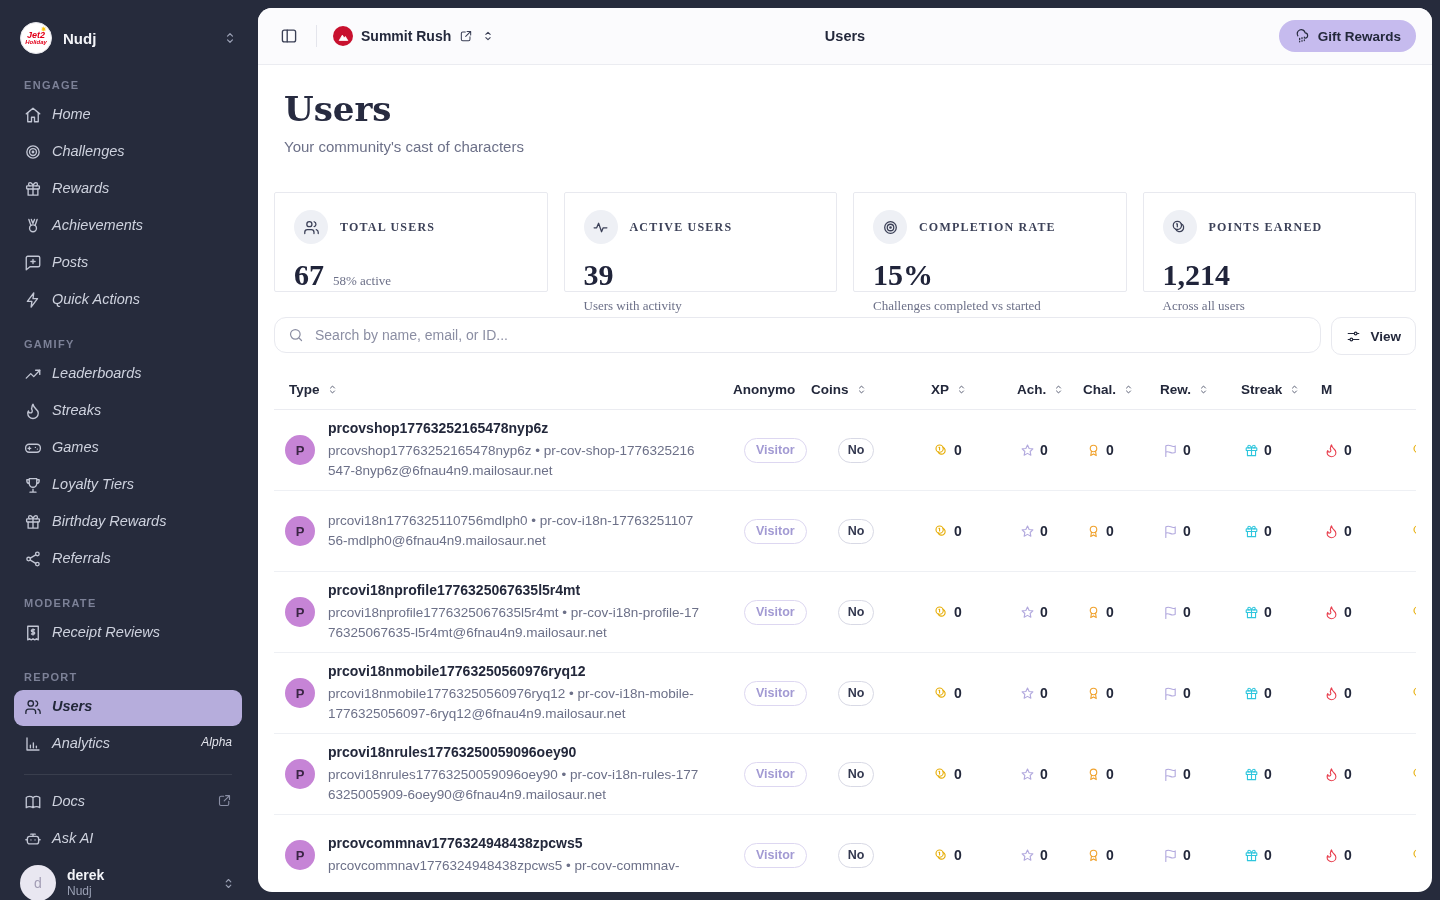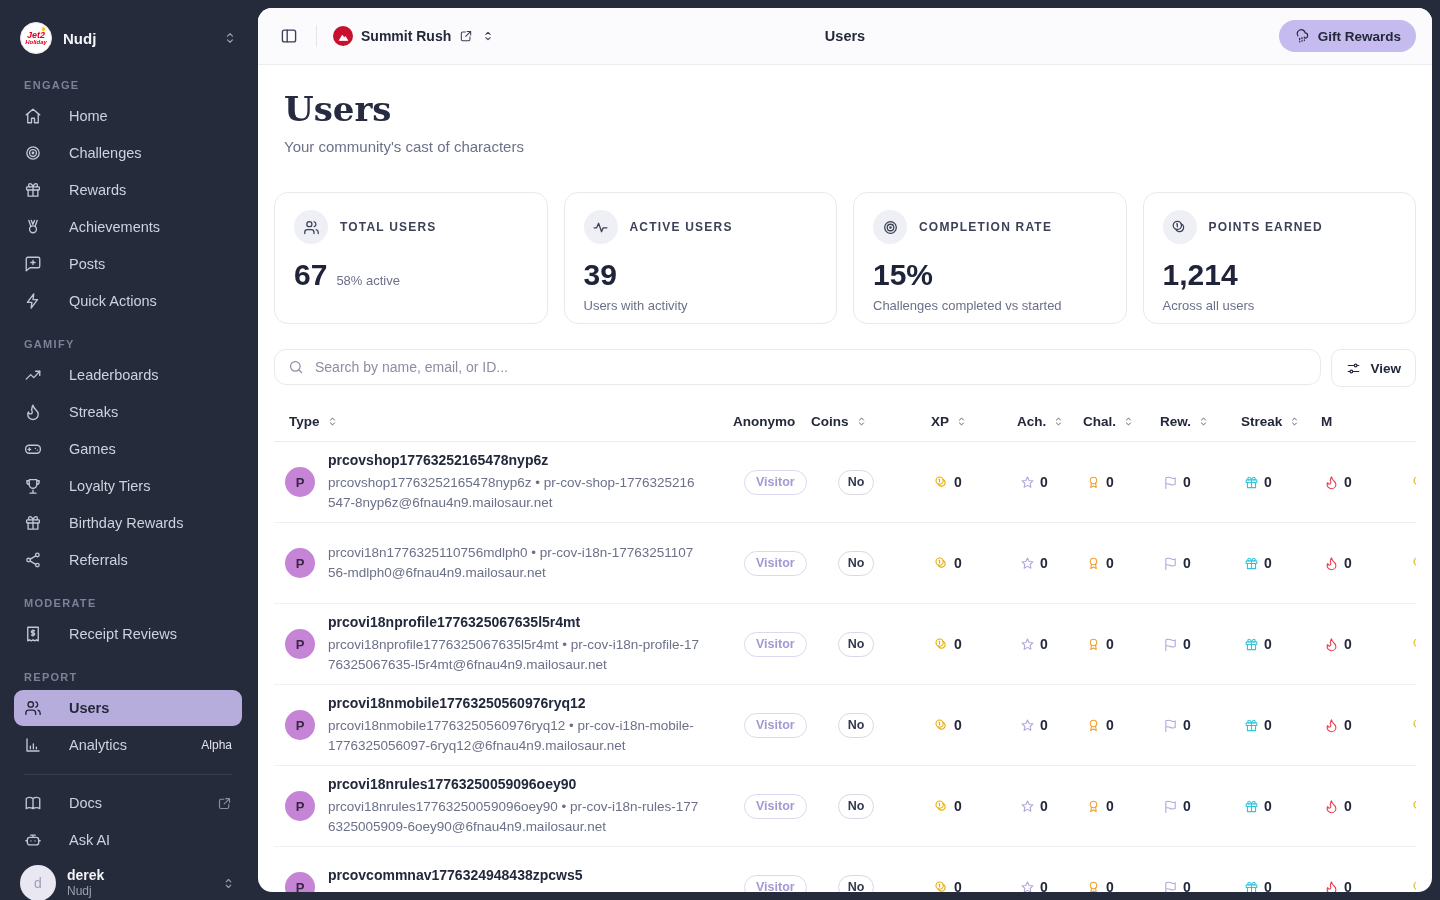--- a/index.html
+++ b/index.html
@@ -30,24 +30,24 @@
   .logo .l2 { color:#e2001a; font-weight:800; font-style:italic; font-size:6px; line-height:6px; }
   .logo .sun { position:absolute; top:3px; right:4px; color:#ffc400; font-size:8px; line-height:8px; }
   .ws-title { font-size:15px; font-weight:700; color:#f3f4f8; }
   .side-head .chev { margin-left:auto; color:#9aa0b4; }
 
   .group-label {
     font-size:11px; font-weight:700; letter-spacing:1.3px;
     color:#7c8197; margin:19px 10px 7px 10px;
   }
   .nav-item {
-    display:flex; align-items:center; gap:27px;
+    display:flex; gap:10px;
     padding:8px 10px; border-radius:9px;
     font-size:14.5px; color:#ced2de; cursor:pointer;
-    margin:0 0 1px 0; height:36px;
+    margin:0 0 1px 0; height:36px;font-style:italic;
   }
   .nav-item .nicon { color:#c2c6d4; flex:0 0 18px; }
   .nav-item.active { background:#b6addc; color:#23283a; font-weight:700; }
   .nav-item.active .nicon { color:#23283a; }
   .nav-right { margin-left:auto; font-size:12px; color:#e2e4ec; }
   .nav-right.icn { color:#8a8fa5; }
   .side-div { border-top:1px solid rgba(255,255,255,.09); margin:10px 10px; }
   .side-bottom { margin-top:auto; }
   .side-user { display:flex; align-items:center; gap:11px; padding:6px 6px; cursor:pointer; border-radius:10px; }
   .side-user .uav {
@@ -96,22 +96,22 @@
 
   .page-title {
     font-family:"DejaVu Serif", serif;
     font-size:34px; font-weight:700; color:#272b40;
     margin:25px 0 0 10px; line-height:38px;
   }
   .page-sub { font-size:15px; color:#6c7088; margin:10px 0 0 10px; }
 
   .stats { display:grid; grid-template-columns:repeat(4,1fr); gap:16px; margin-top:37px; }
   .stat-card {
-    background:#fff; border:1px solid #e8e9ef; border-radius:14px;
-    padding:17px 19px; height:132px;
+    background:#fff; border:1px solid #e8e9ef; border-radius:2px;
+    padding:17px 19px; height:100px;font-family:Liberation Serif, serif;
   }
   .stat-head { display:flex; align-items:center; gap:12px; }
   .stat-icon {
     width:34px; height:34px; border-radius:50%; background:#eef0f5;
     color:#3c4158; display:flex; align-items:center; justify-content:center;
   }
   .stat-label { font-size:12px; font-weight:700; letter-spacing:1.2px; color:#3c4158; }
   .stat-line { display:flex; align-items:baseline; gap:9px; margin-top:15px; }
   .stat-value { font-size:30px; font-weight:800; color:#20243a; line-height:32px; }
   .stat-note { font-size:13px; color:#6c7088; }

